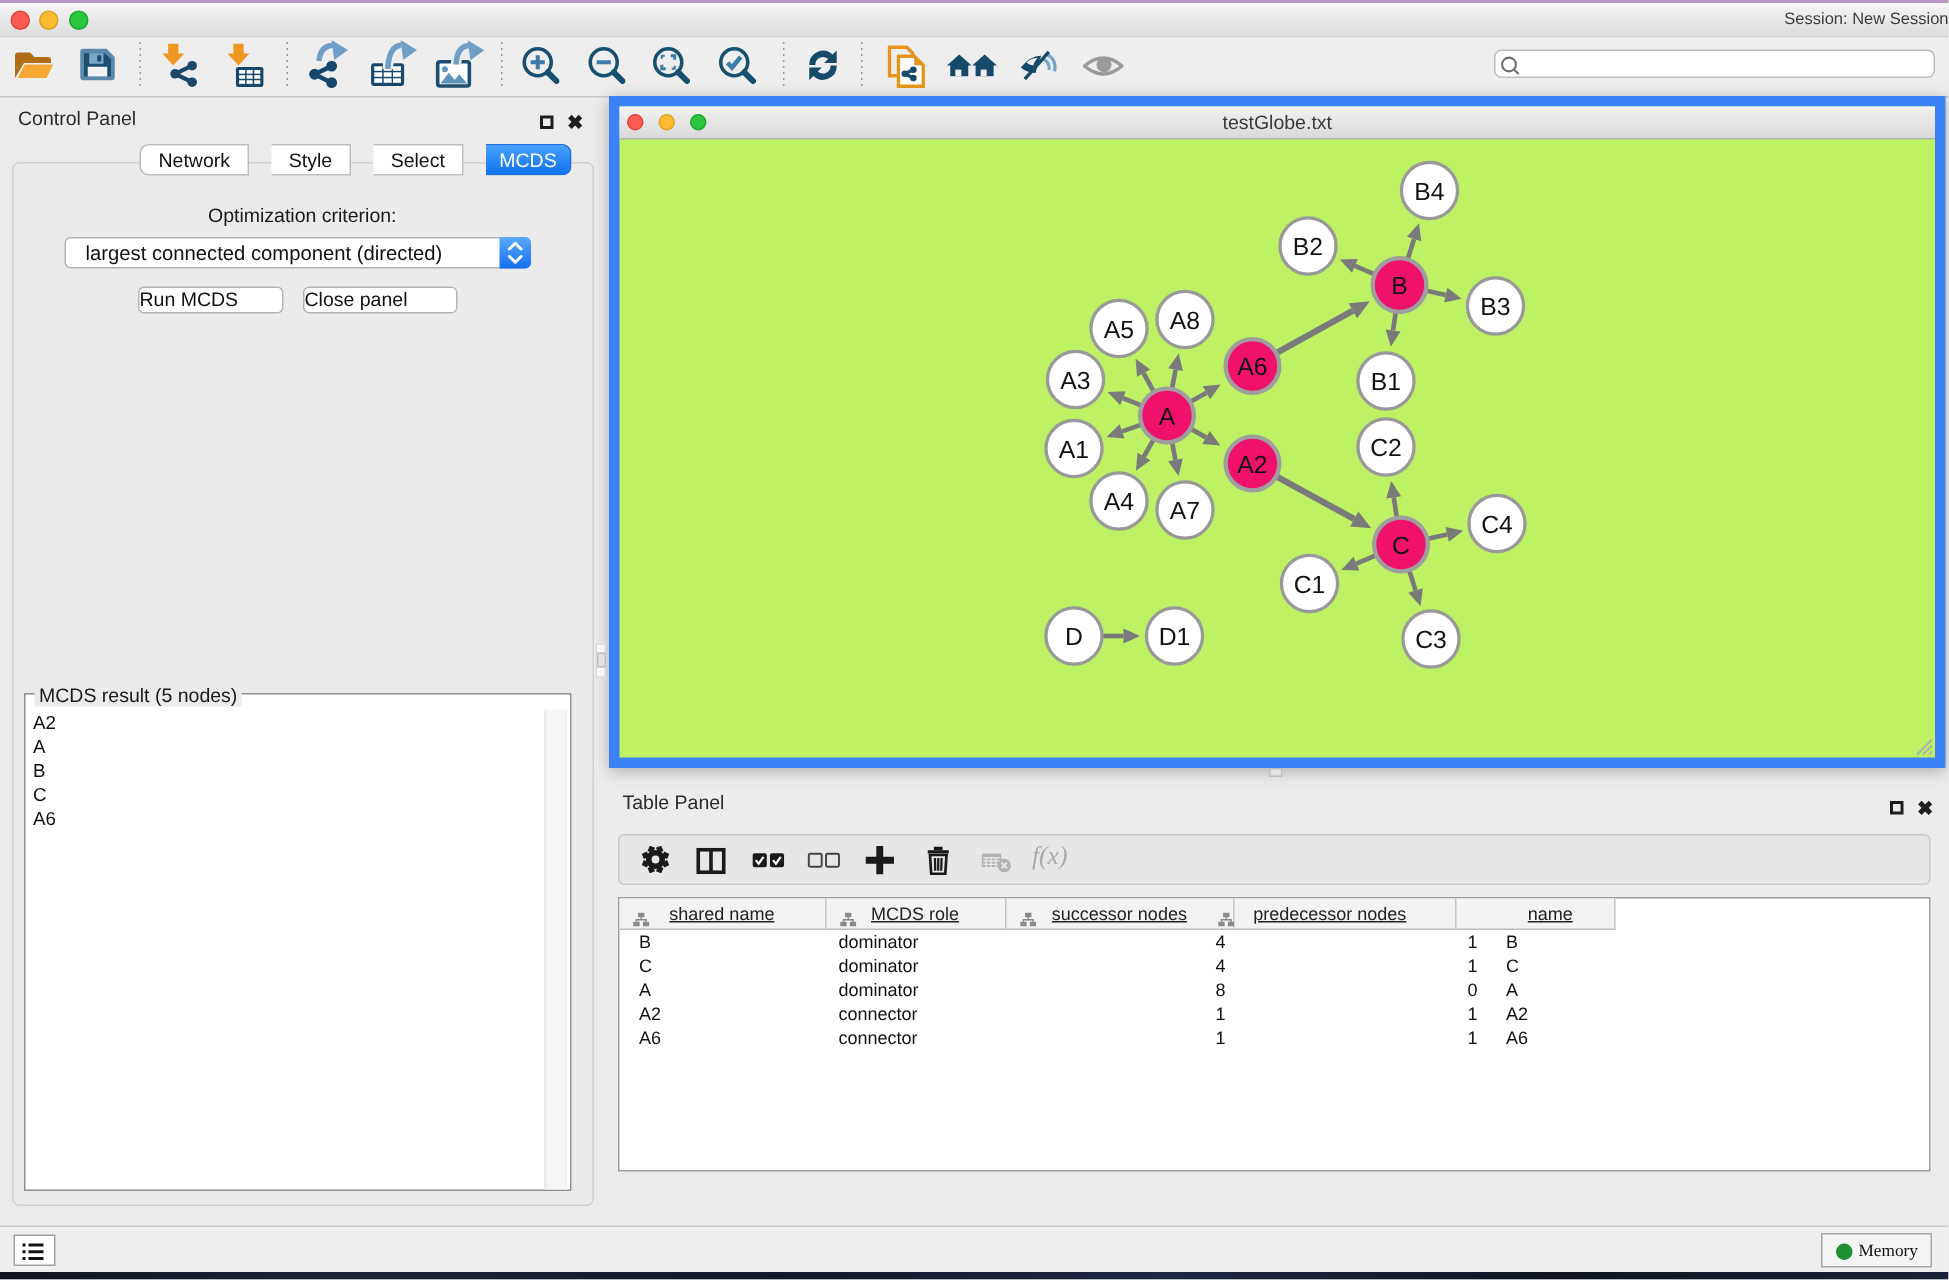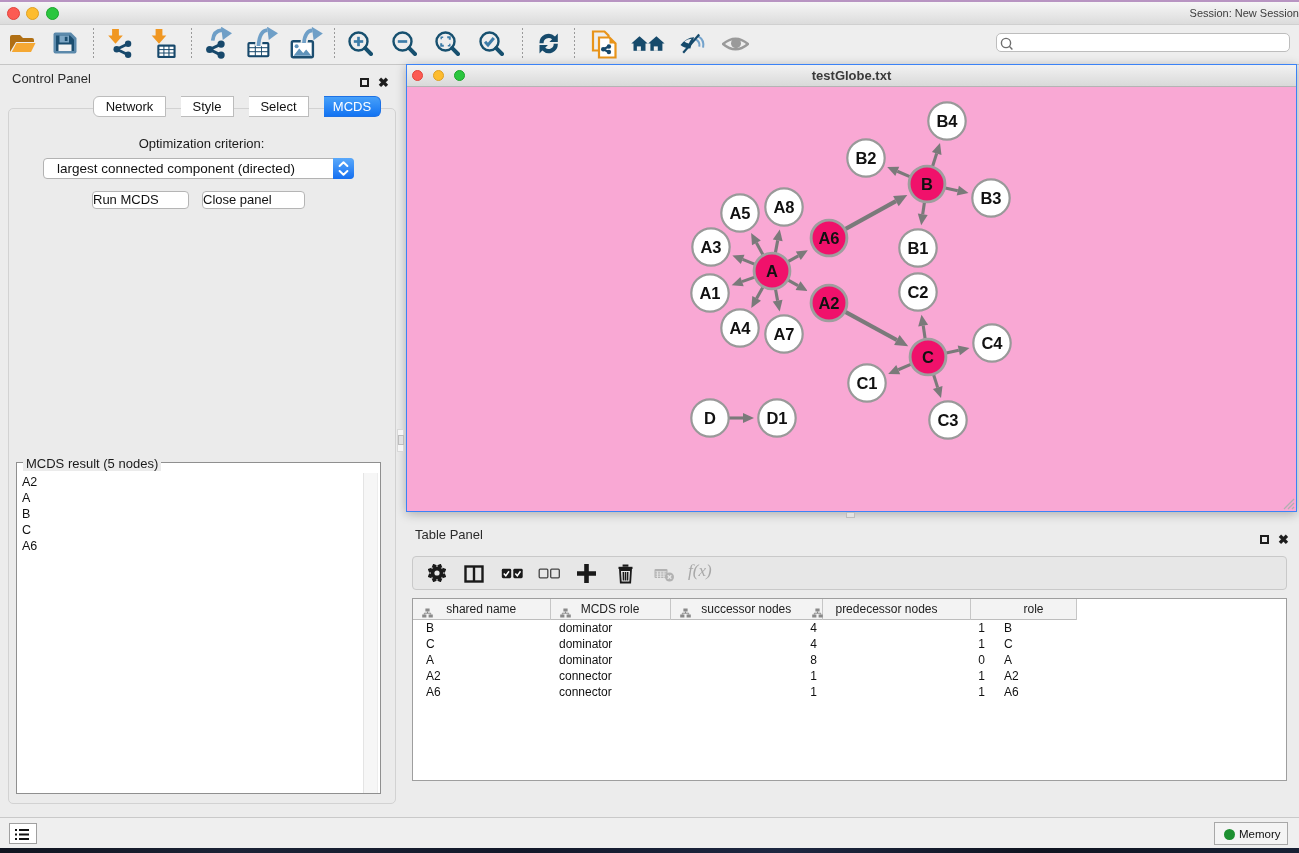--- a/index.html
+++ b/index.html
@@ -55,39 +55,39 @@
   font-size:13px; color:#111; line-height:16px; }
 
 
 #mcdslist { position:absolute; left:16px; top:462px; width:365px; height:332px; background:#fff; border:1px solid #8f8f8f; }
 #grouptitle { position:absolute; left:23px; top:456px; background:#ebebeb; padding:0 3px; font-size:13px; color:#1a1a1a; z-index:2; }
 #mcdslist .items { position:absolute; left:0; top:11px; }
 #mcdslist .item { font-size:12.5px; color:#111; padding-left:5px; height:16px; line-height:16px; }
 #mcdstrack { position:absolute; left:346px; top:10px; width:15px; height:320px; background:#f6f6f6; border-left:1px solid #e4e4e4; border-right:1px solid #ededed; }
 
 
-#netframe { left:406px; top:64px; width:891px; height:448px; background:#f9a8d4;
-  border:1px solid #3b82f6; box-shadow:0 2px 10px rgba(0,0,0,0.28);font-weight:bold; }
+#netframe { left:406px; top:64px; width:891px; height:448px; background:#bef264;
+  border:7px solid #3b82f6; box-shadow:0 2px 10px rgba(0,0,0,0.28); }
 #netbar { position:absolute; left:0; top:0; width:100%; height:22px;
   background:linear-gradient(#f2f2f2,#d9d9d9); border-bottom:1px solid #b4b4b4; }
 #netbar .title { width:100%; text-align:center; font-size:13px; color:#3a3a3a; line-height:22px; }
 .tl2 { position:absolute; width:11px; height:11px; border-radius:50%; top:5px; }
 .tl2.r { left:5px;  background:#fc5b53; border:1px solid #e2433c; }
 .tl2.y { left:26px; background:#fdbc2f; border:1px solid #dfa023; }
 .tl2.g { left:47px; background:#2bc63f; border:1px solid #1ca52c; }
 
 
 #tpanel { left:403px; top:512px; width:896px; height:305px; }
 #tpanel .phead { position:absolute; left:12px; top:15px; font-size:13px; color:#2b2b2b; }
 #ttoolbar { position:absolute; left:9px; top:44px; width:875px; height:34px;
   background:#e7e7e7; border:1px solid #c9c9c9; border-radius:4px; }
 #ttable { position:absolute; left:9px; top:86px; width:875px; height:183px; background:#fff; border:1px solid #9e9e9e; }
 #thead { position:absolute; left:0; top:0; width:664px; height:21px; background:#f3f3f3;
   border-bottom:1px solid #bdbdbd; font-size:12px; color:#222; }
-.hcell { position:absolute; top:0; height:21px; border-right:1px solid #c6c6c6; text-align:center; line-height:20px; }
+.hcell { position:absolute; top:0; height:21px; border-right:1px solid #c6c6c6; text-align:center; line-height:20px;text-decoration:underline; }
 .trow { position:absolute; font-size:12px; color:#111; height:16px; line-height:16px; width:100%; }
 .tcell { position:absolute; }
 
 
 #statusbar { left:0; top:817px; width:1299px; height:31px; background:#efefef; border-top:1px solid #c9c9c9; }
 #listbtn { position:absolute; left:9px; top:823px; width:28px; height:21px; background:#fff;
   border:1.5px solid #a0a0a0; }
 #membtn { position:absolute; left:1214px; top:822px; width:74px; height:23px; background:#f4f4f4;
   border:1px solid #a8a8a8; font-size:11.5px; color:#111; }
 #darkstrip { left:0; top:848px; width:1299px; height:5px; background:linear-gradient(90deg,#10141f 0%,#1b2336 18%,#121829 40%,#1d2741 60%,#0f1420 80%,#182135 100%); }
@@ -446,21 +446,21 @@
               </g>
             </svg></span>successor nodes</div>
 <div class="hcell" style="left:390px;width:168px;"><span style="position:absolute;left:9px;top:5px;"><svg width="11" height="10" viewBox="0 0 11 10">
               <g fill="#8a8a8a">
                 <rect x="3.4" y="0.5" width="4.2" height="3"></rect>
                 <rect x="0.2" y="6.5" width="4.2" height="3"></rect>
                 <rect x="6.6" y="6.5" width="4.2" height="3"></rect>
                 <path d="M5.5 3.5 v1.7 M2.3 6.5 V5.2 h6.4 v1.3" stroke="#8a8a8a" stroke-width="1" fill="none"></path>
               </g>
             </svg></span>predecessor nodes</div>
-<div class="hcell" style="left:578px;width:86px;">role</div>
+<div class="hcell" style="left:578px;width:86px;">name</div>
 </div>
       <div class="trow" style="top:21px;">
         <span class="tcell" style="left:13px;">B</span>
         <span class="tcell" style="left:146px;">dominator</span>
         <span class="tcell" style="left:390px;width:14px;text-align:right;">4</span>
         <span class="tcell" style="left:558px;width:14px;text-align:right;">1</span>
         <span class="tcell" style="left:591px;">B</span>
       </div>
 <div class="trow" style="top:37px;">
         <span class="tcell" style="left:13px;">C</span>
@@ -500,17 +500,17 @@
         <line x1="9" y1="6" x2="19" y2="6"></line>
         <line x1="9" y1="10.5" x2="19" y2="10.5"></line>
         <line x1="9" y1="15" x2="19" y2="15"></line>
       </g>
       <g fill="#111">
         <rect x="5" y="5" width="2" height="2"></rect>
         <rect x="5" y="9.5" width="2" height="2"></rect>
         <rect x="5" y="14" width="2" height="2"></rect>
       </g>
     </svg></div>
-<div id="membtn" class="abs"><span style="display:inline-block;width:11px;height:11px;border-radius:50%;background:#1d9031;margin:6px 4px 0 9px;vertical-align:top;"></span><span style="line-height:23px;">Memory</span></div>
+<div id="membtn" class="abs"><span style="display:inline-block;width:11px;height:11px;border-radius:50%;background:#1d9031;margin:6px 4px 0 9px;vertical-align:top;"></span><span style="line-height:23px;font-family:Liberation Serif, serif;">Memory</span></div>
 <div style="position:absolute;left:397px;top:429px;width:7px;height:23px;background:#f6f6f6;border:1px solid #d8d8d8;"></div>
 <div style="position:absolute;left:398px;top:435px;width:6px;height:10px;background:#e2e2e2;border:1px solid #bdbdbd;"></div>
 <div style="position:absolute;left:846px;top:512px;width:9px;height:6px;background:#e2e2e2;border:1px solid #bdbdbd;"></div>
 <div id="darkstrip" class="abs"></div>
 
 </body></html>

